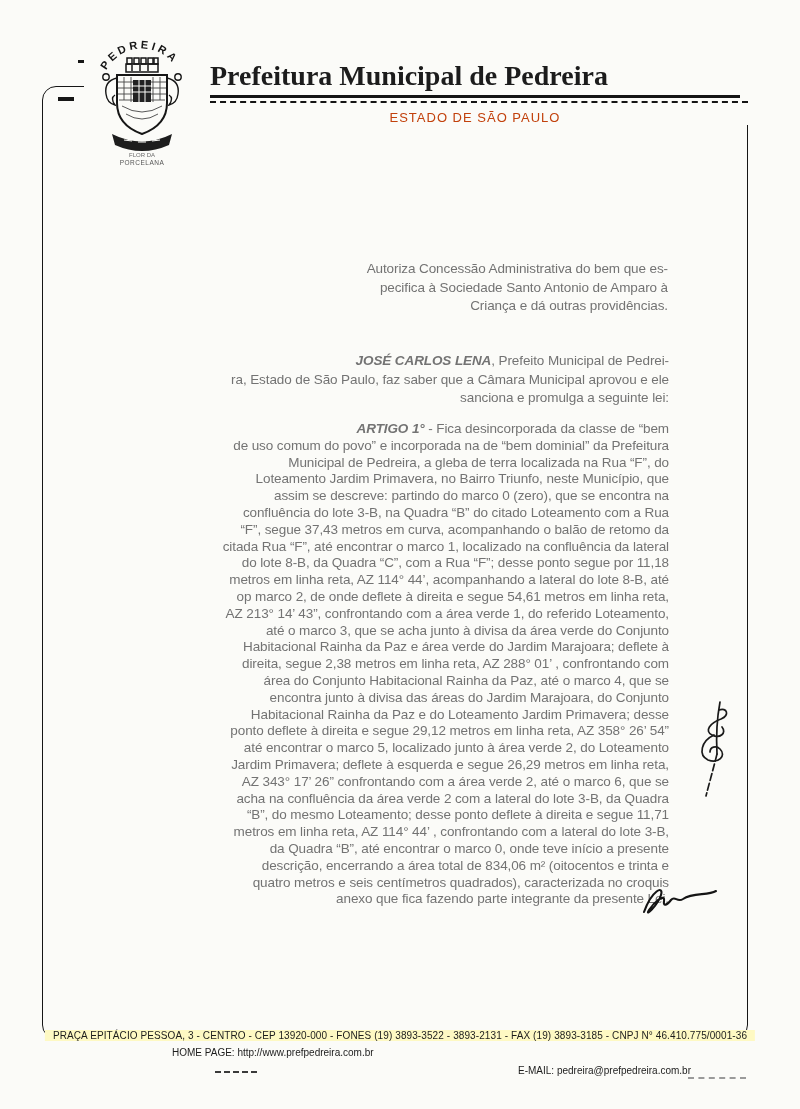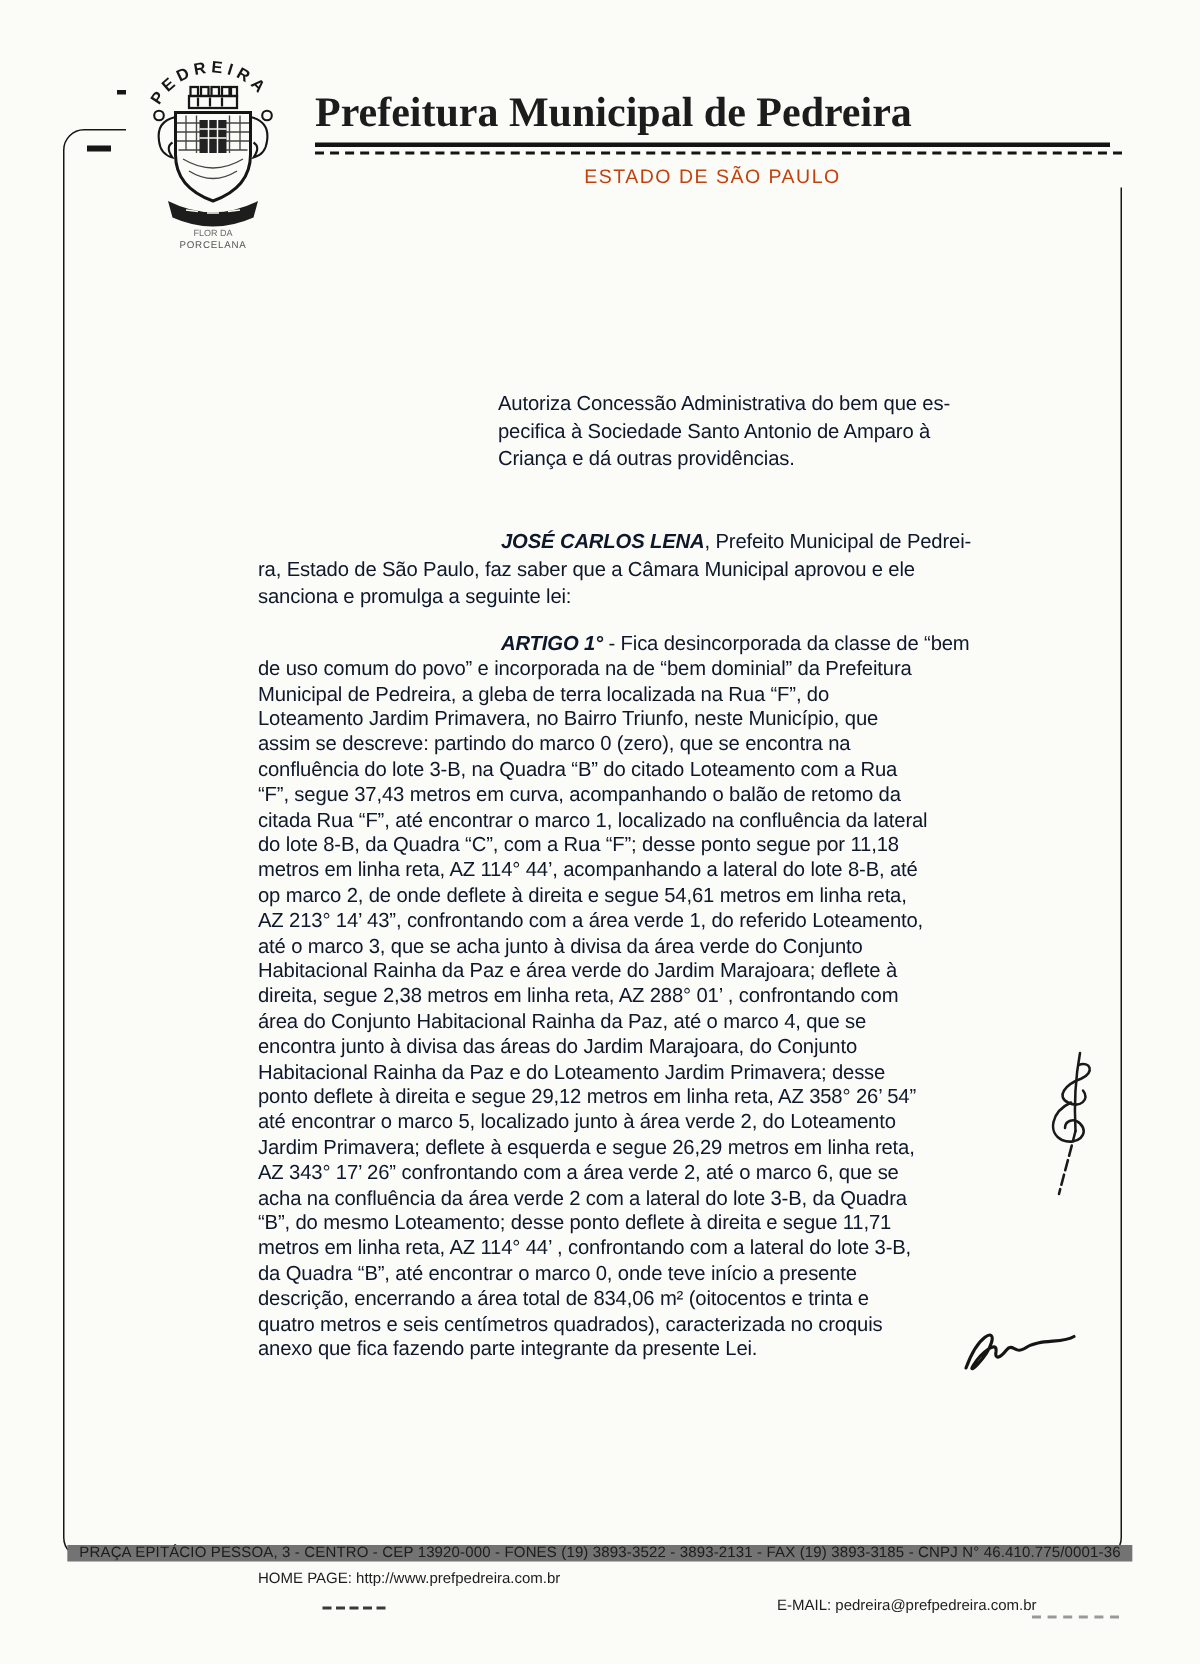--- a/index.html
+++ b/index.html
@@ -15,27 +15,27 @@
   .title-underline{width:530px;height:3px;background:#141414;margin-top:3px;}
   .title-dashline{width:538px;border-top:2.2px dashed #141414;margin-top:3px;}
   .subtitle{width:530px;text-align:center;font-size:13px;letter-spacing:1px;margin-top:7px;color:#c2410c;}
   
   .lei-line{position:absolute;left:335px;top:211px;font-size:14.5px;z-index:2;display:flex;}
   .bi{font-weight:bold;font-style:italic;}
   .lei-label{letter-spacing:3px;}
   .gap1{width:26px;}  .gap2{width:40px;}
   
   .txt{position:absolute;left:172px;width:497px;font-size:13.5px;letter-spacing:-0.1px;
-       white-space:pre-line;text-align:left;color:#0f172a;z-index:2;}
+       white-space:pre-line;text-align:right;color:#737373;z-index:2;}
   .ementa{left:332px;top:260px;width:336px;line-height:18.6px;}
   .preamble{top:352px;line-height:18.6px;text-indent:162px;}
   .article{top:421px;line-height:16.8px;text-indent:162px;}
   
   .footer-line1{position:absolute;top:1030px;left:50%;transform:translateX(-50%);
-                font-size:10px;white-space:nowrap;background:#737373;padding:0 8px;z-index:2;letter-spacing:0.1px;}
+                font-size:10px;white-space:nowrap;background:#fef9c3;padding:0 8px;z-index:2;letter-spacing:0.1px;}
   .footer-home{position:absolute;left:140px;top:1047px;font-size:10px;z-index:2;padding-left:32px;}
   .footer-email{position:absolute;left:518px;top:1047px;font-size:10px;z-index:2;margin-top:18px;}
   
   .svg-mark{position:absolute;z-index:2;}
   .dash{position:absolute;background:#161616;z-index:2;}
   .dashed-artifact{position:absolute;z-index:2;}
 </style>
 </head>
 <body>
 

